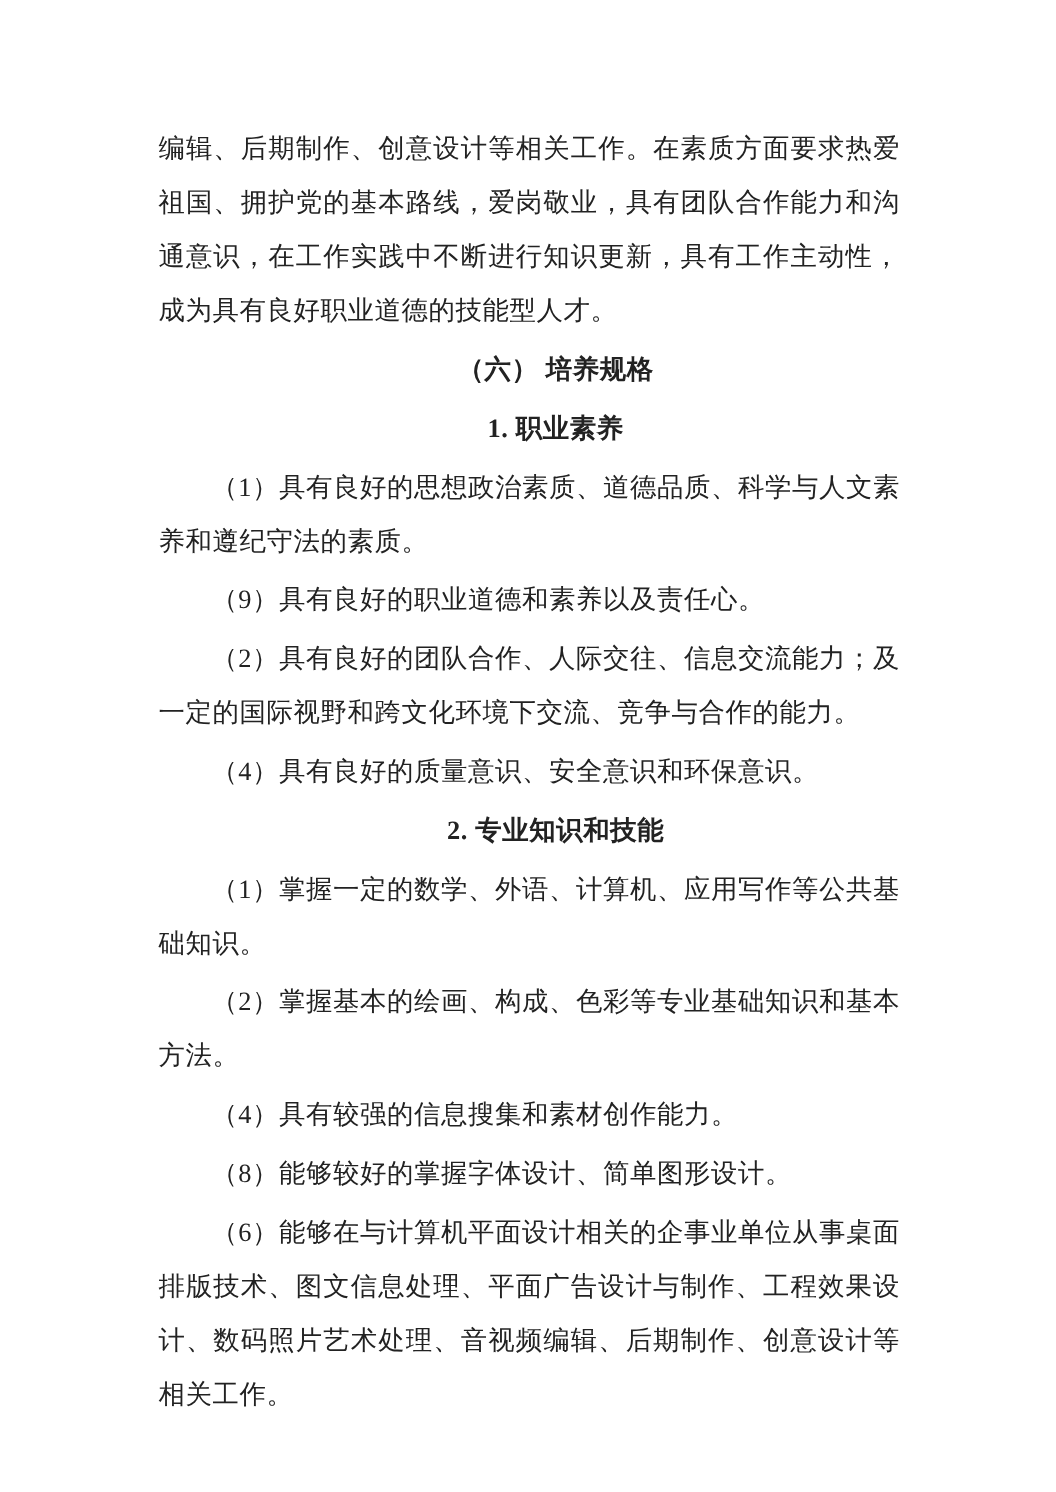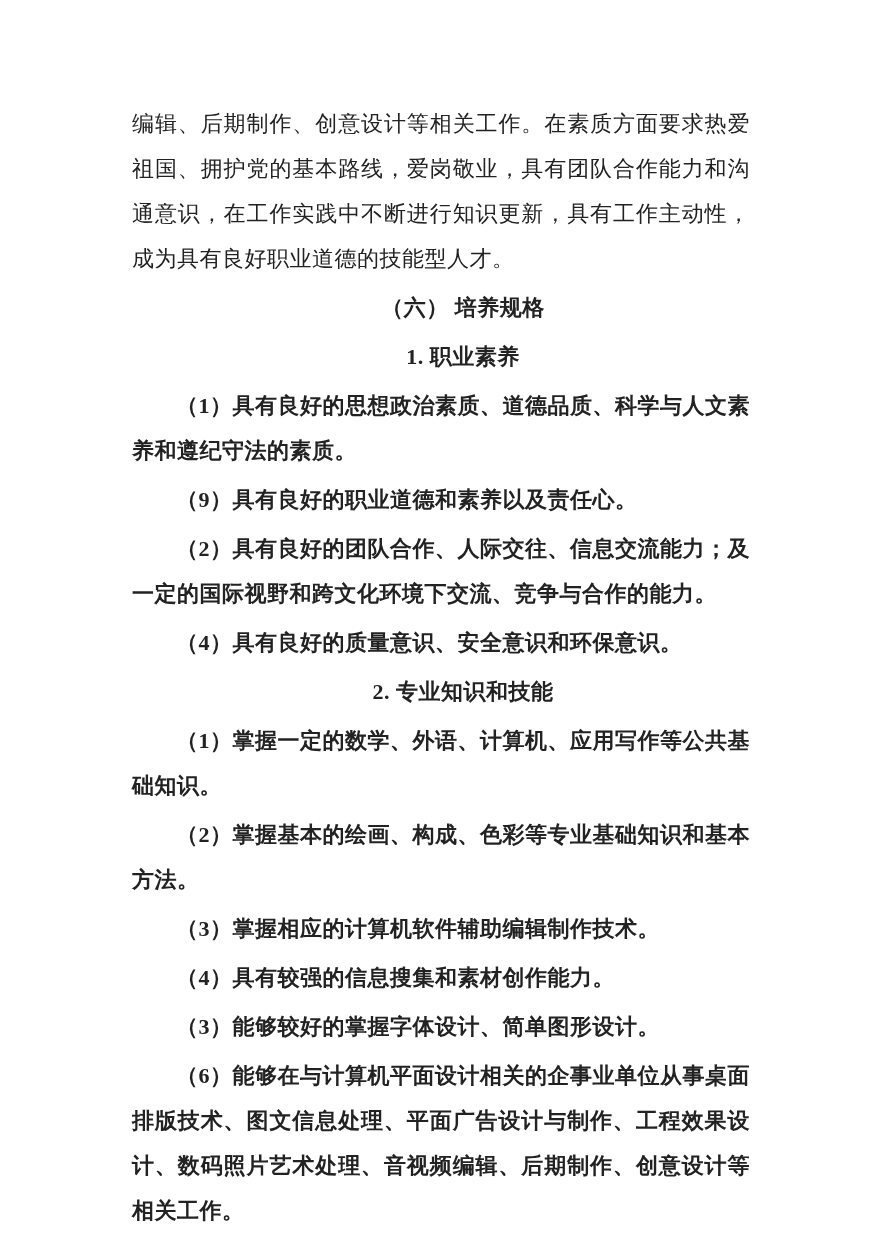--- a/index.html
+++ b/index.html
@@ -24,21 +24,20 @@
     font-size: 22px;
     line-height: 45px;
   }
   .blk {
     margin: 4px;
     text-align: justify;
     letter-spacing: 0.5px;
   }
   .indent {
     text-indent: 2em;
-    font-weight: bold;
   }
   .bold {
     font-weight: bold;
     text-align: center;
   }
 </style>
 </head>
 <body>
 
 <div class="page">
@@ -46,18 +45,17 @@
     <p class="blk">编辑、后期制作、创意设计等相关工作。在素质方面要求热爱祖国、拥护党的基本路线，爱岗敬业，具有团队合作能力和沟通意识，在工作实践中不断进行知识更新，具有工作主动性，成为具有良好职业道德的技能型人才。</p>
     <p class="blk indent bold">（六） 培养规格</p>
     <p class="blk indent bold">1. 职业素养</p>
     <p class="blk indent">（1）具有良好的思想政治素质、道德品质、科学与人文素养和遵纪守法的素质。</p>
     <p class="blk indent">（9）具有良好的职业道德和素养以及责任心。</p>
     <p class="blk indent">（2）具有良好的团队合作、人际交往、信息交流能力；及一定的国际视野和跨文化环境下交流、竞争与合作的能力。</p>
     <p class="blk indent">（4）具有良好的质量意识、安全意识和环保意识。</p>
     <p class="blk indent bold">2. 专业知识和技能</p>
     <p class="blk indent">（1）掌握一定的数学、外语、计算机、应用写作等公共基础知识。</p>
     <p class="blk indent">（2）掌握基本的绘画、构成、色彩等专业基础知识和基本方法。</p>
-    <p class="blk indent">（3）掌握相应的计算机软件辅助编辑制作技术。</p>
     <p class="blk indent">（4）具有较强的信息搜集和素材创作能力。</p>
-    <p class="blk indent">（3）能够较好的掌握字体设计、简单图形设计。</p>
+    <p class="blk indent">（8）能够较好的掌握字体设计、简单图形设计。</p>
     <p class="blk indent">（6）能够在与计算机平面设计相关的企事业单位从事桌面排版技术、图文信息处理、平面广告设计与制作、工程效果设计、数码照片艺术处理、音视频编辑、后期制作、创意设计等相关工作。</p>
   </div>
 </div>
 
 </body></html>

